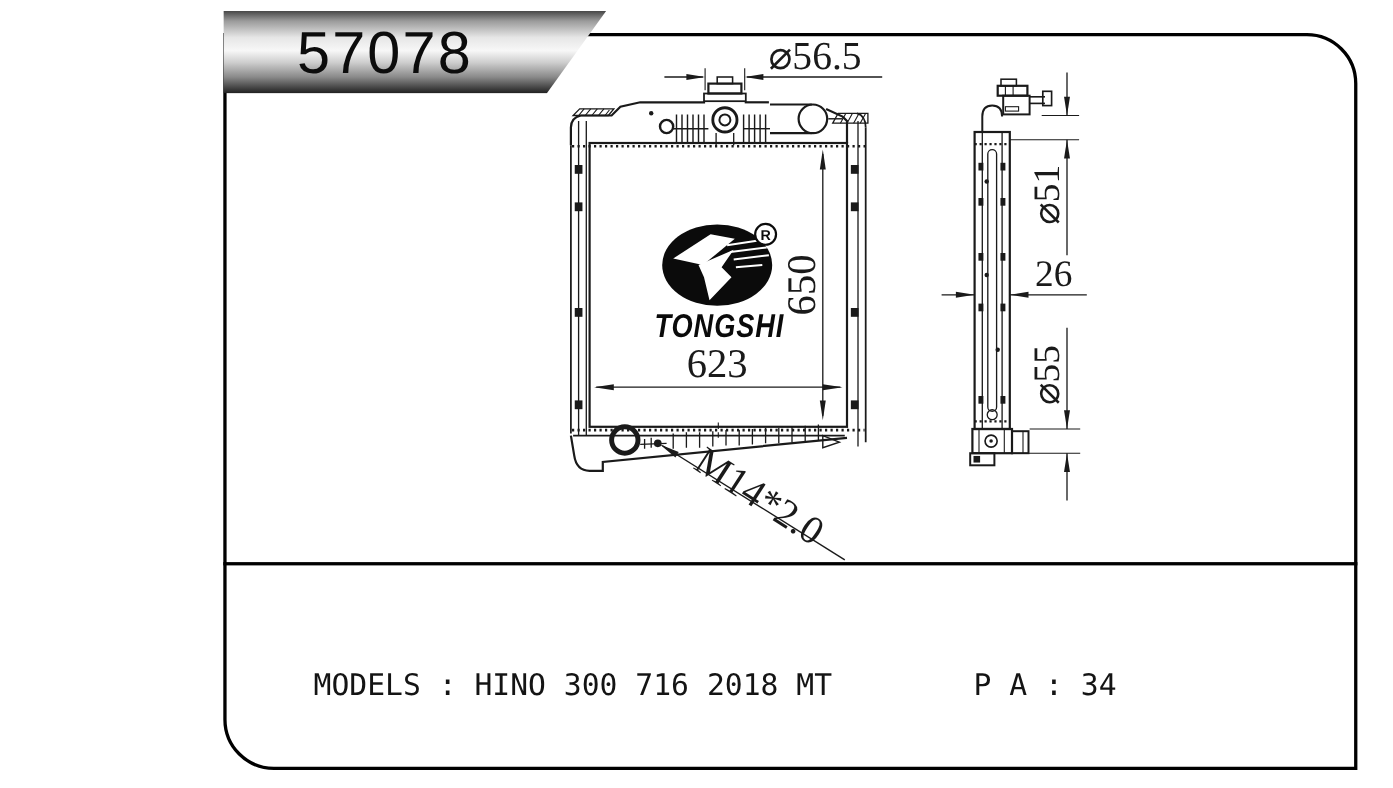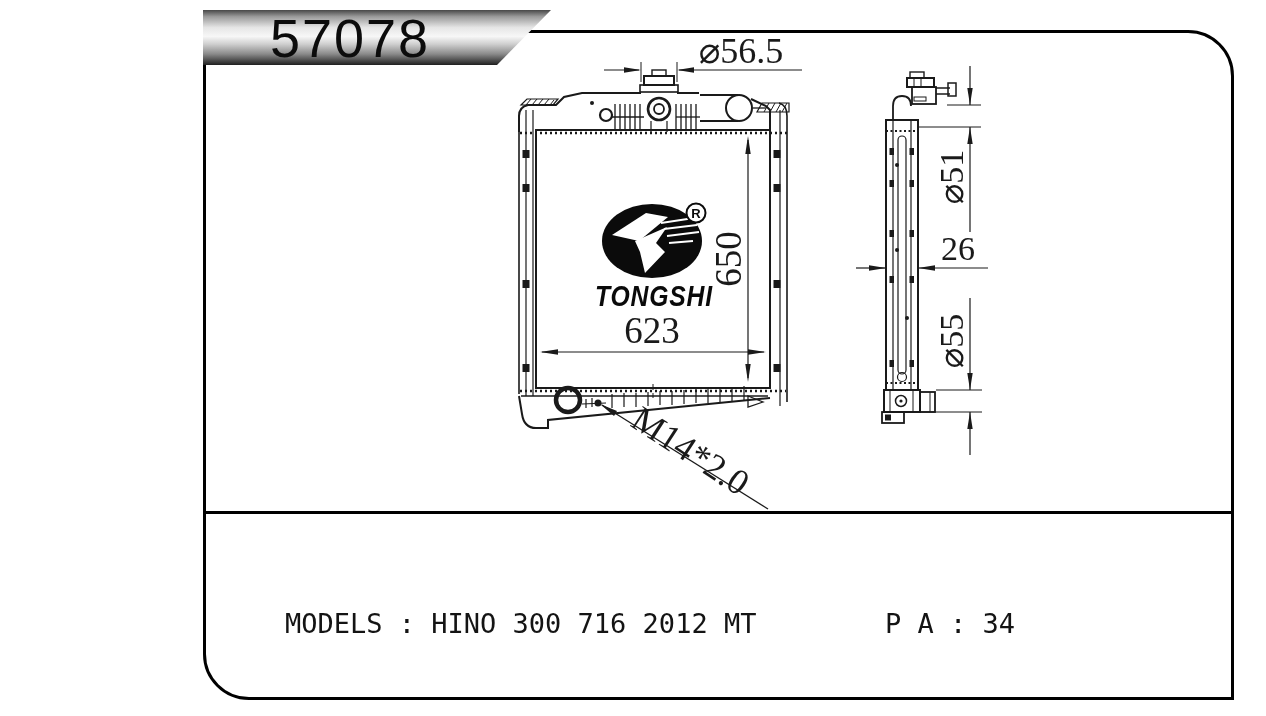--- a/index.html
+++ b/index.html
@@ -10,21 +10,21 @@
   .frame {
     position:absolute; left:203px; top:30px; width:1031px; height:670px;
     border:3px solid #000; border-radius:0 46px 0 46px; box-sizing:border-box;
     background:transparent;
   }
   .divider {
     position:absolute; left:203px; top:511px; width:1031px; height:0;
     border-top:3px solid #000;
   }
   .banner {
-    position:absolute; left:203px; top:10px; width:348px; height:55px;
+    position:absolute; left:203px; top:10px; width:348px; height:75px;
     background:linear-gradient(180deg,#474747 0%,#9a9a9a 12%,#e6e6e6 32%,#f7f7f7 48%,#cfcfcf 62%,#8a8a8a 80%,#1f1f1f 100%);
     clip-path:polygon(0 0,100% 0,calc(100% - 54px) 100%,0 100%);
     display:flex; align-items:center; justify-content:center;
     padding-right:54px; box-sizing:border-box;
   }
   .banner span { font-size:54px; color:#0c0c0c; letter-spacing:2px; }
   .specs {
     position:absolute; top:531px; white-space:pre;
     font-family:"DejaVu Sans Mono","Liberation Mono",monospace;
     font-size:27px; line-height:37px; color:#141414;
@@ -241,21 +241,21 @@
       <text transform="translate(963,341) rotate(-90)" text-anchor="middle" class="dims">⌀55</text>
     </g>
   </g>
 </svg>
 
 <div class="banner">
   <span>57078</span>
 </div>
 
 <div class="specs specs-left">
-  <div>MODELS : HINO 300 716 2012 MT</div>
+  <div>MODELS : HINO 300 716 2018 MT</div>
   
   
   
 </div>
 <div class="specs specs-right">
   <div>P A : 34</div>
   
   
   
 </div>

